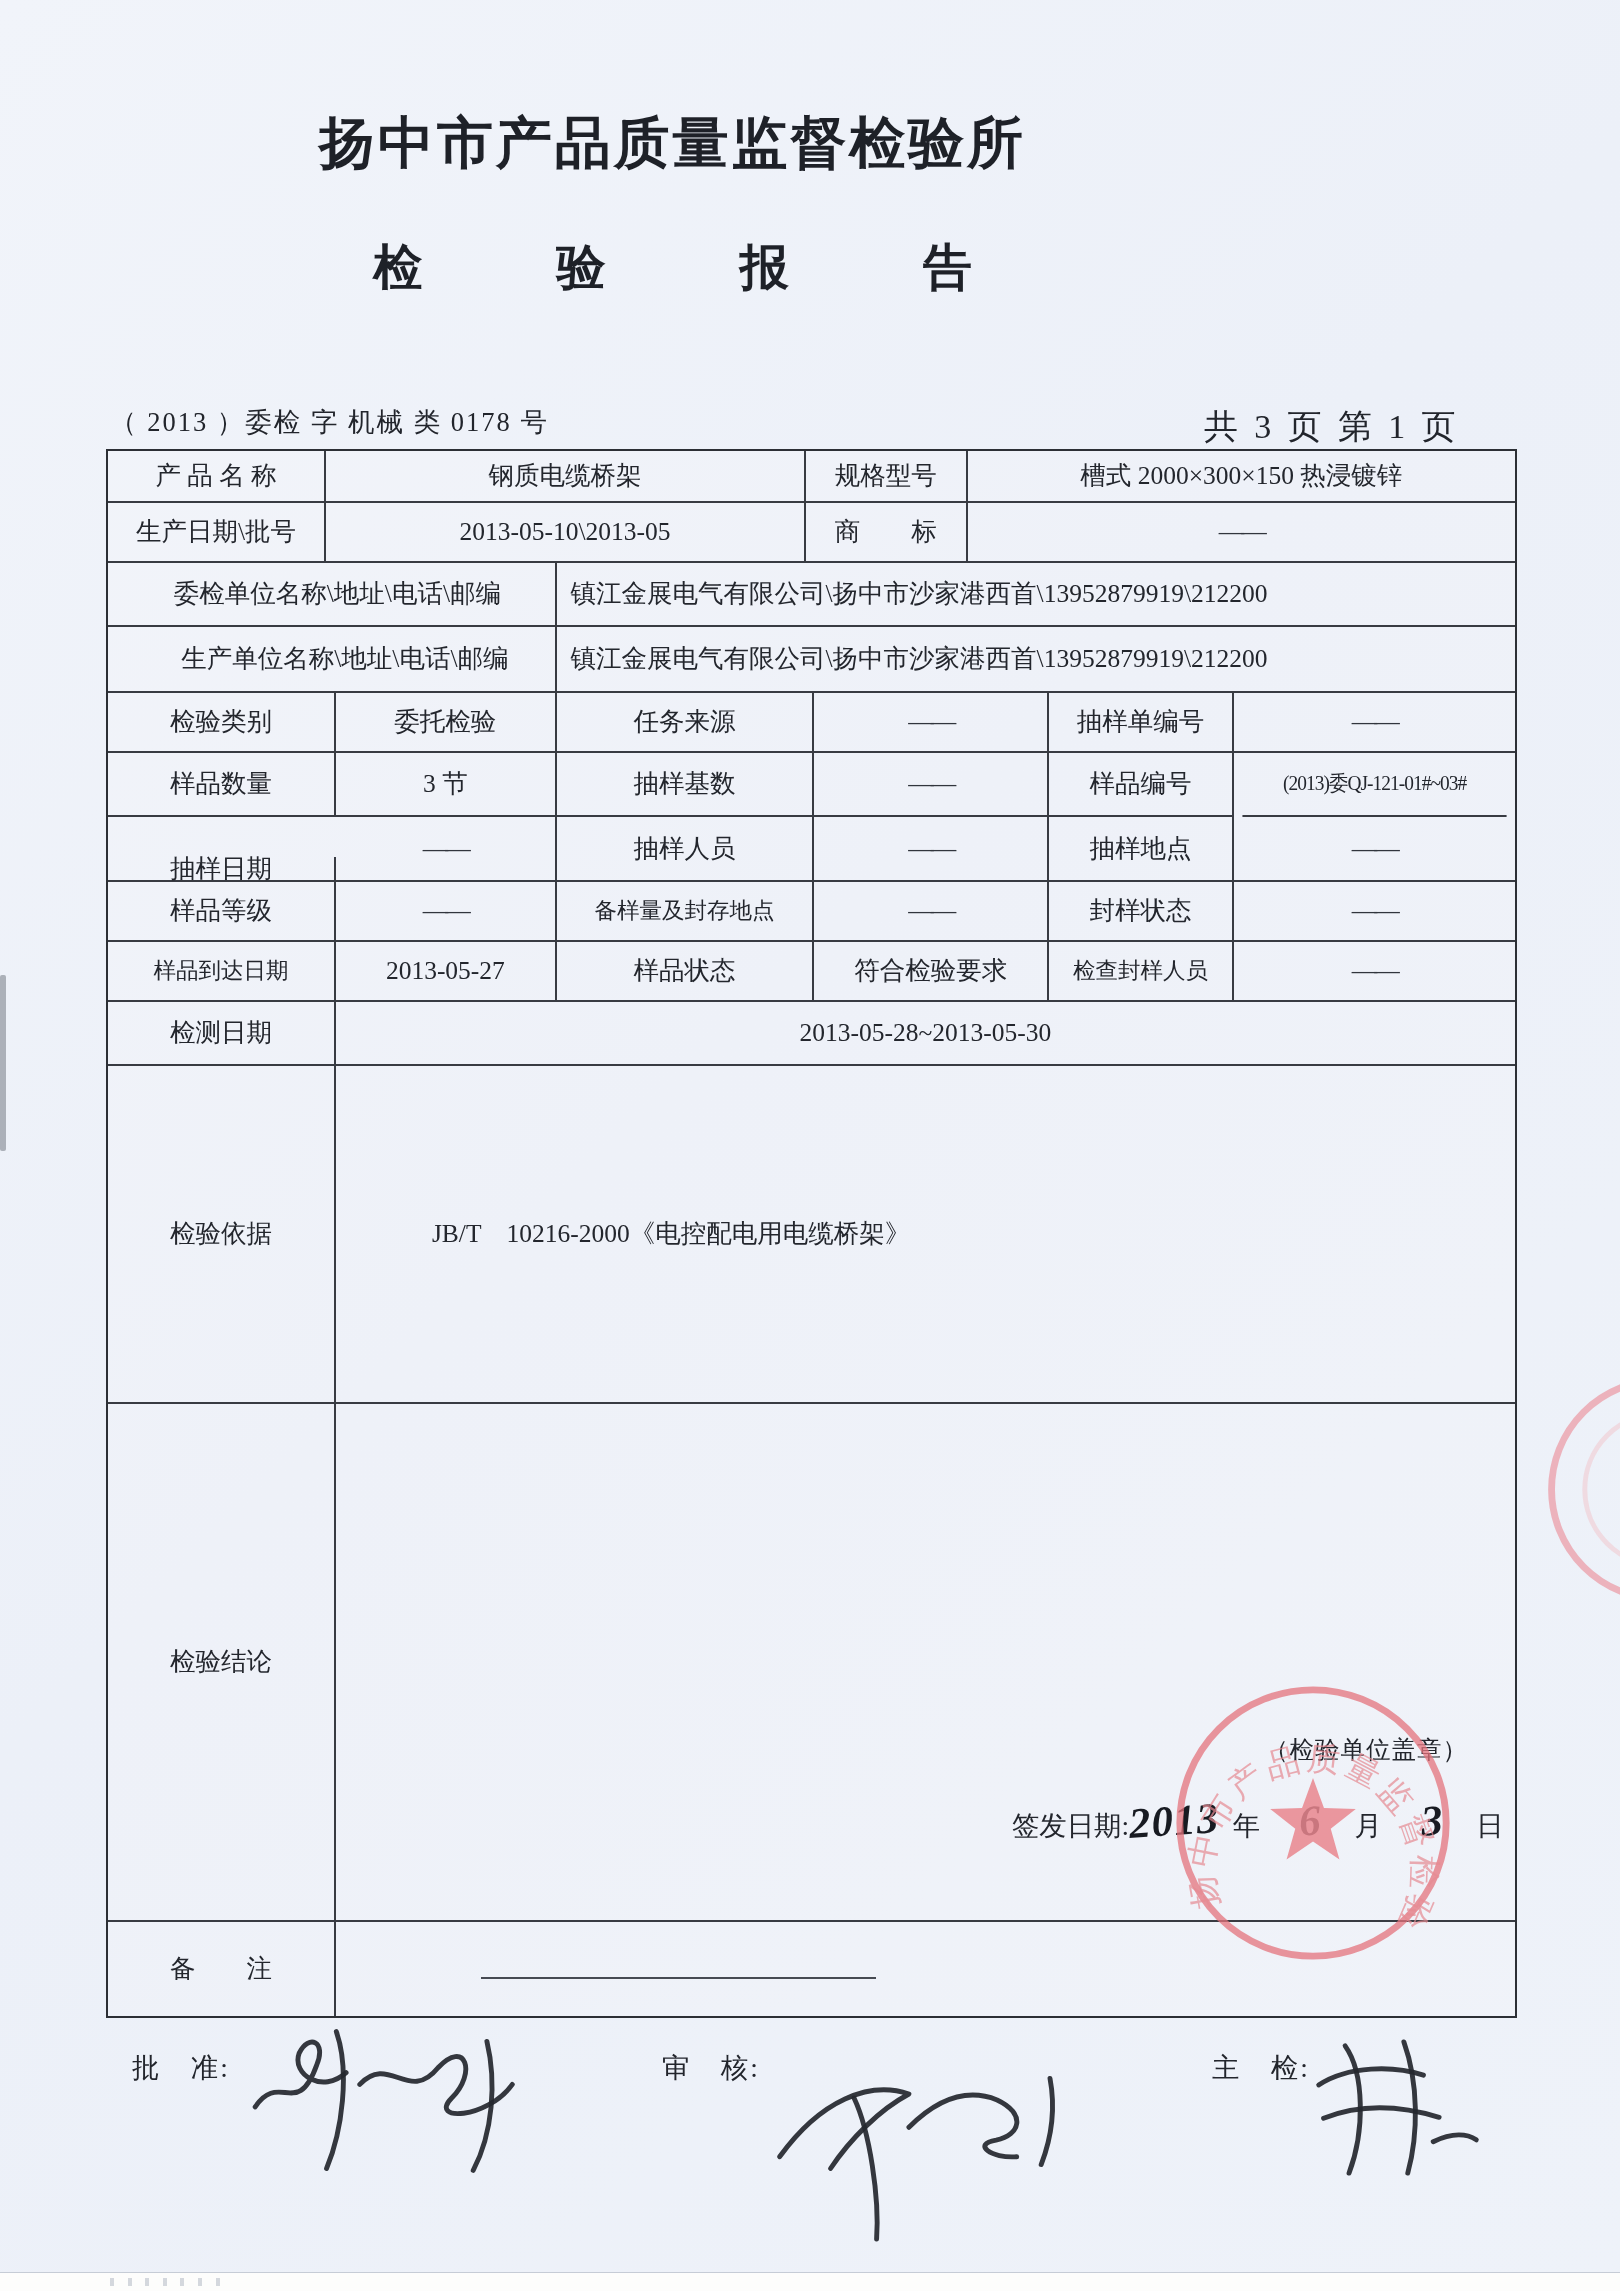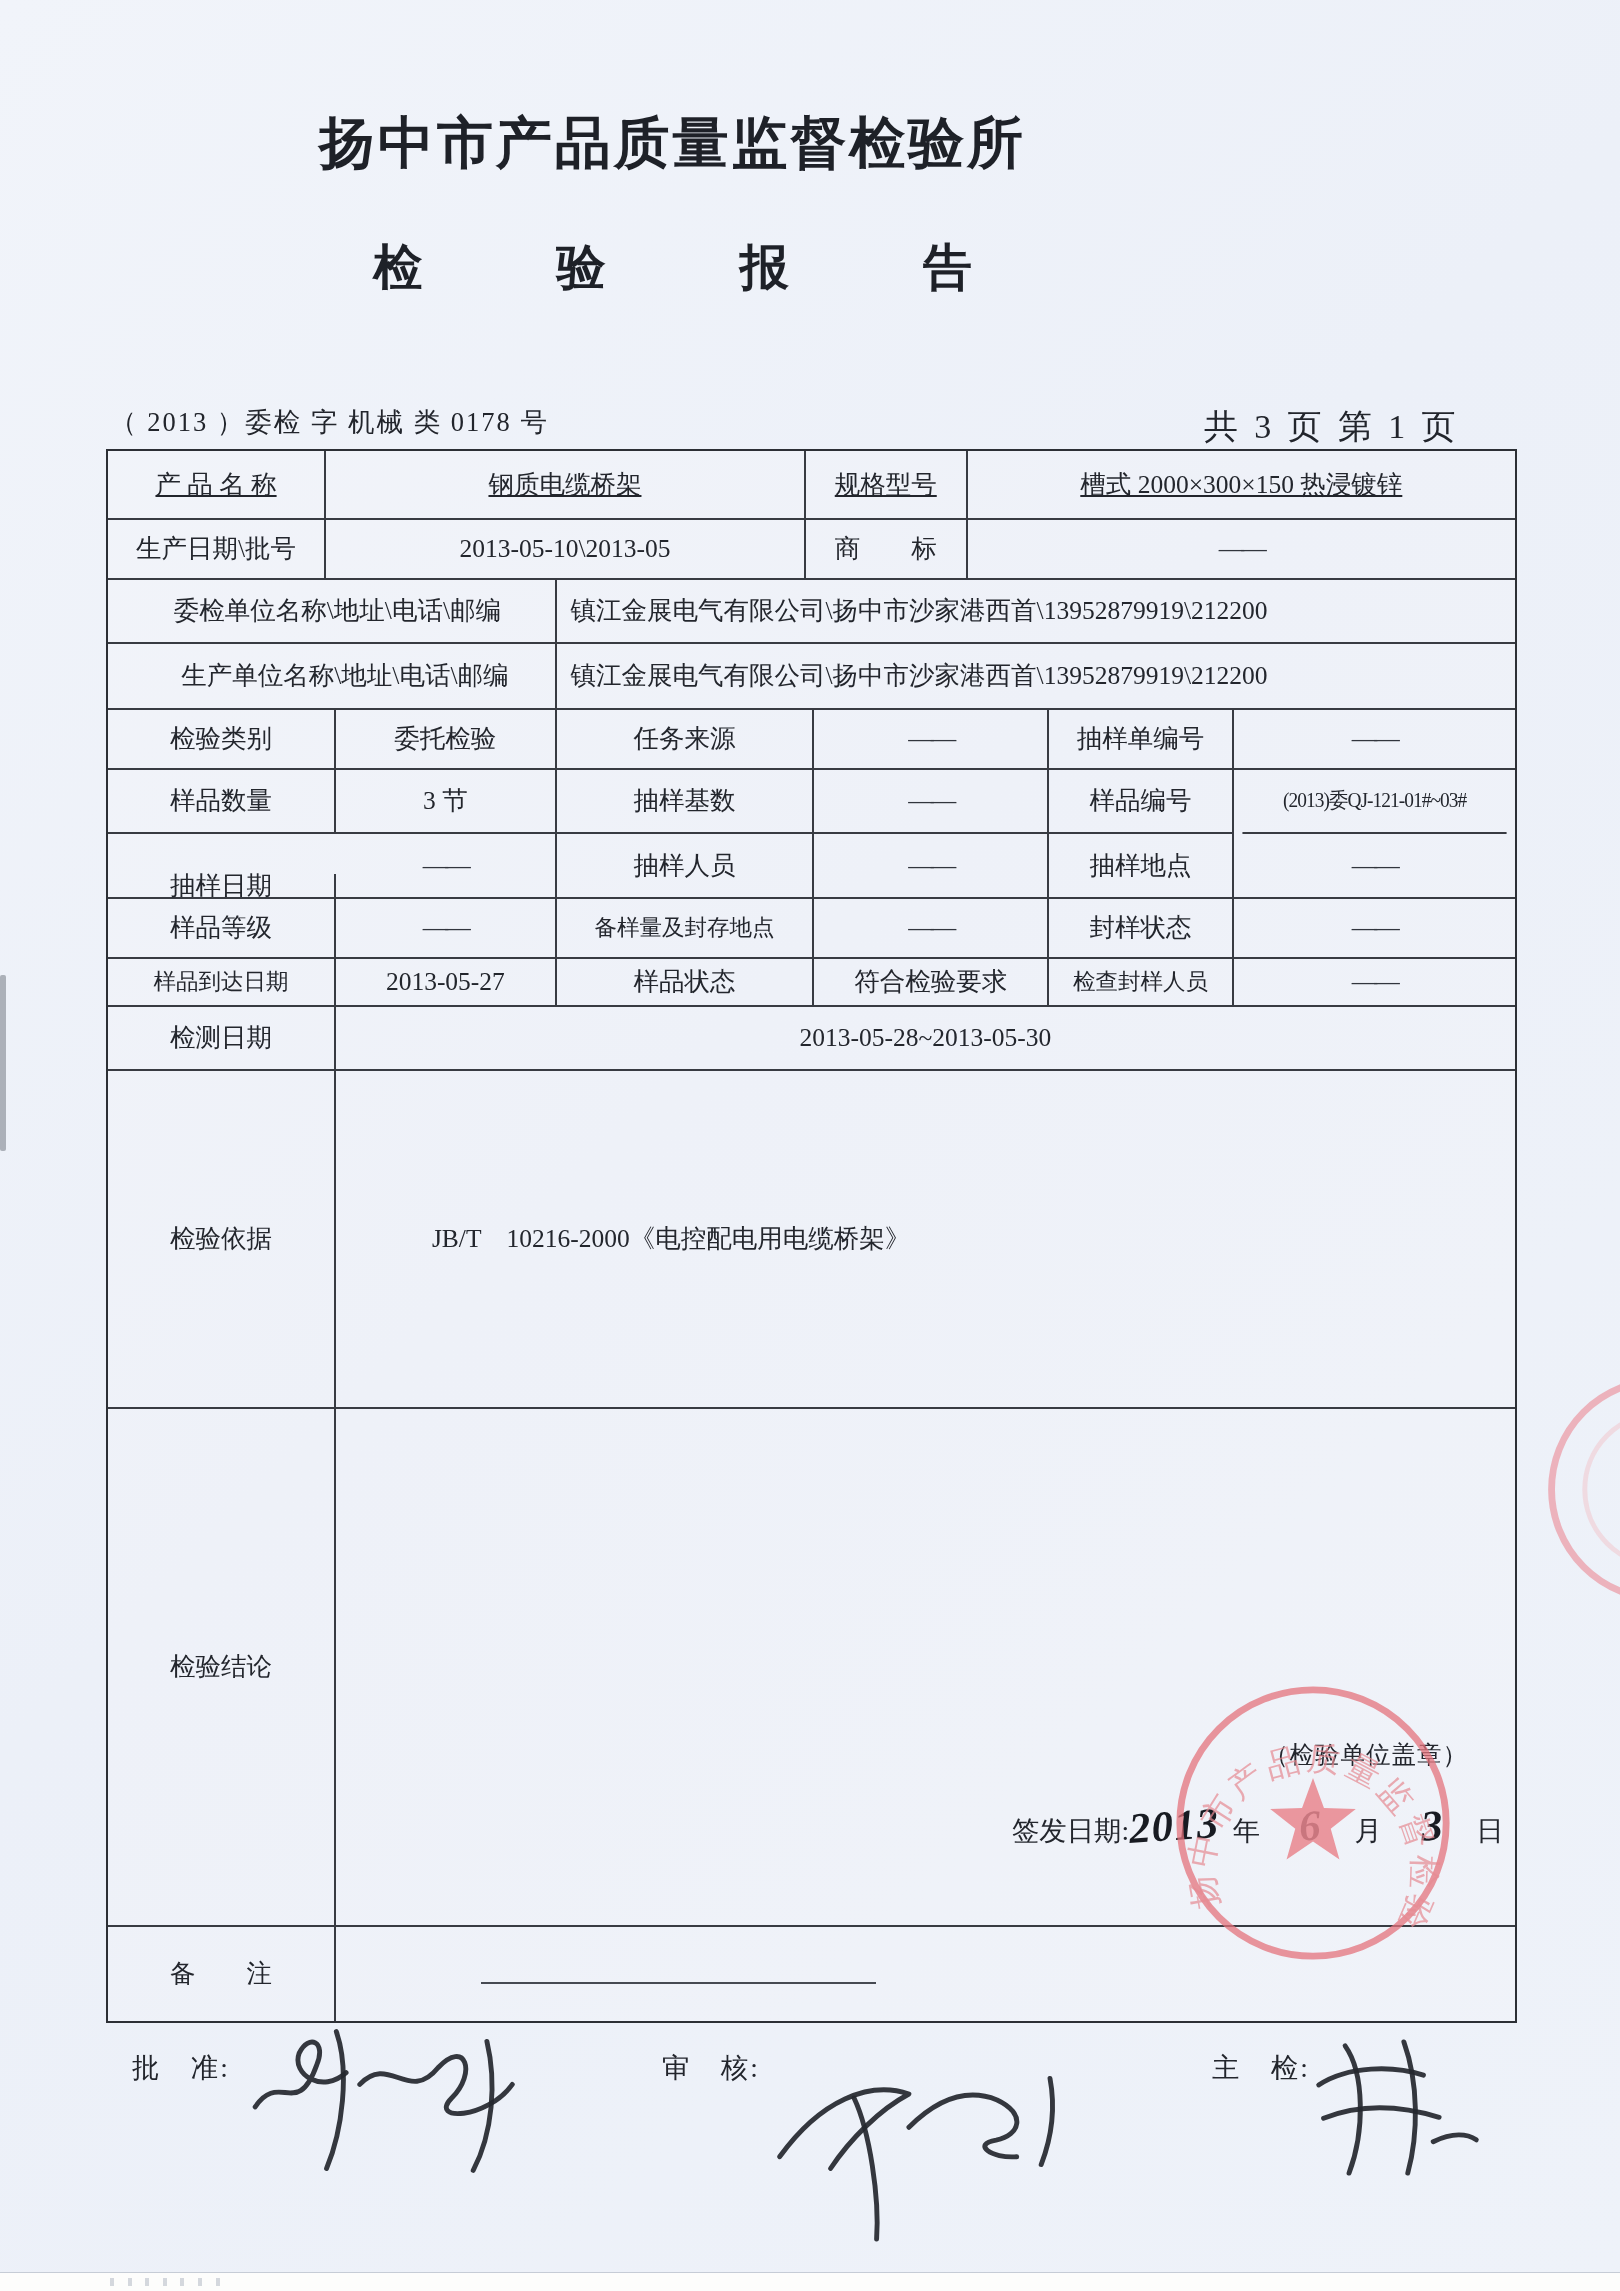--- a/index.html
+++ b/index.html
@@ -78,21 +78,21 @@
 
 <div class="page">
 
   <div class="abs doc-title">扬中市产品质量监督检验所</div>
   <div class="abs doc-subtitle">检 验 报 告</div>
   <div class="abs report-no">（ 2013 ）委检 字 机械 类 0178 号</div>
   <div class="abs page-info">共 3 页 第 1 页</div>
 
   <div class="abs report-table">
 
-    <div class="trow" style="height:69px;text-decoration:underline;">
+    <div class="trow" style="height:52px;">
       <div class="cell" style="width:15.5%;">产 品 名 称</div>
       <div class="cell" style="width:34.1%;">钢质电缆桥架</div>
       <div class="cell" style="width:11.5%;">规格型号</div>
       <div class="cell last" style="width:38.9%;">槽式 2000×300×150 热浸镀锌</div>
     </div>
 
     <div class="trow" style="height:60px;">
       <div class="cell" style="width:15.5%;">生产日期\批号</div>
       <div class="cell" style="width:34.1%;">2013-05-10\2013-05</div>
       <div class="cell" style="width:11.5%;">商　　标</div>
@@ -138,21 +138,21 @@
 
     <div class="trow" style="height:60px;">
       <div class="cell" style="width:16.2%;">样品等级</div>
       <div class="cell dash" style="width:15.7%;">——</div>
       <div class="cell small" style="width:18.3%;">备样量及封存地点</div>
       <div class="cell dash" style="width:16.7%;">——</div>
       <div class="cell" style="width:13.1%;">封样状态</div>
       <div class="cell last dash" style="width:20%;">——</div>
     </div>
 
-    <div class="trow" style="height:48px;">
+    <div class="trow" style="height:60px;">
       <div class="cell small" style="width:16.2%;">样品到达日期</div>
       <div class="cell" style="width:15.7%;">2013-05-27</div>
       <div class="cell" style="width:18.3%;">样品状态</div>
       <div class="cell" style="width:16.7%;">符合检验要求</div>
       <div class="cell small" style="width:13.1%;">检查封样人员</div>
       <div class="cell last dash" style="width:20%;">——</div>
     </div>
 
     <div class="trow" style="height:64px;">
       <div class="cell" style="width:16.2%;">检测日期</div>

